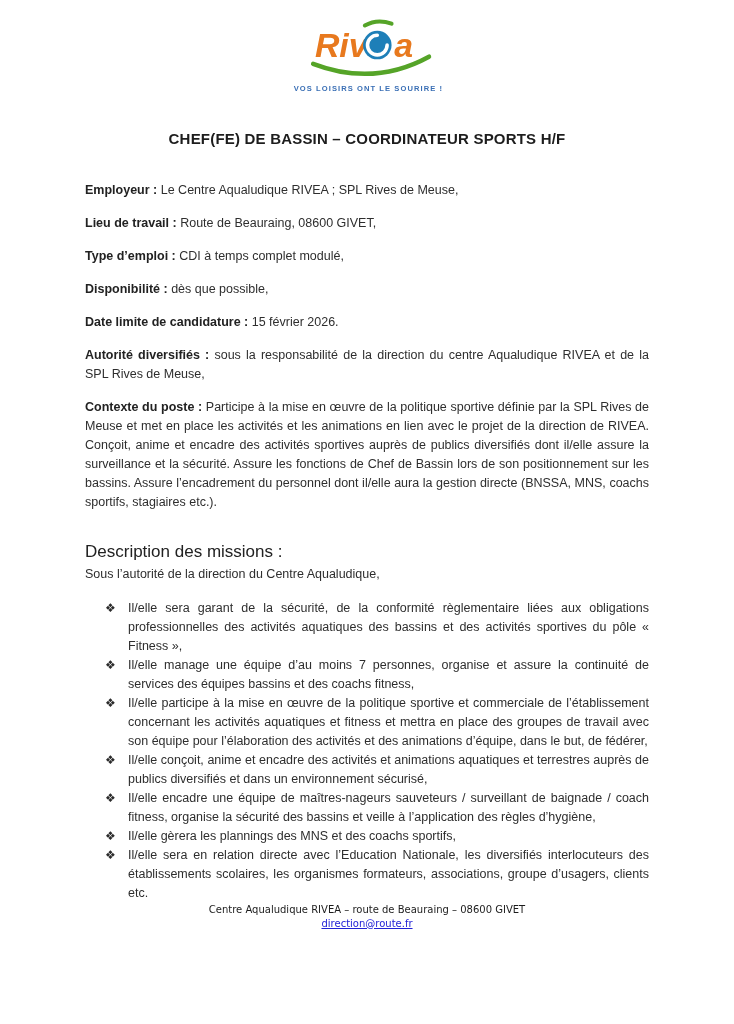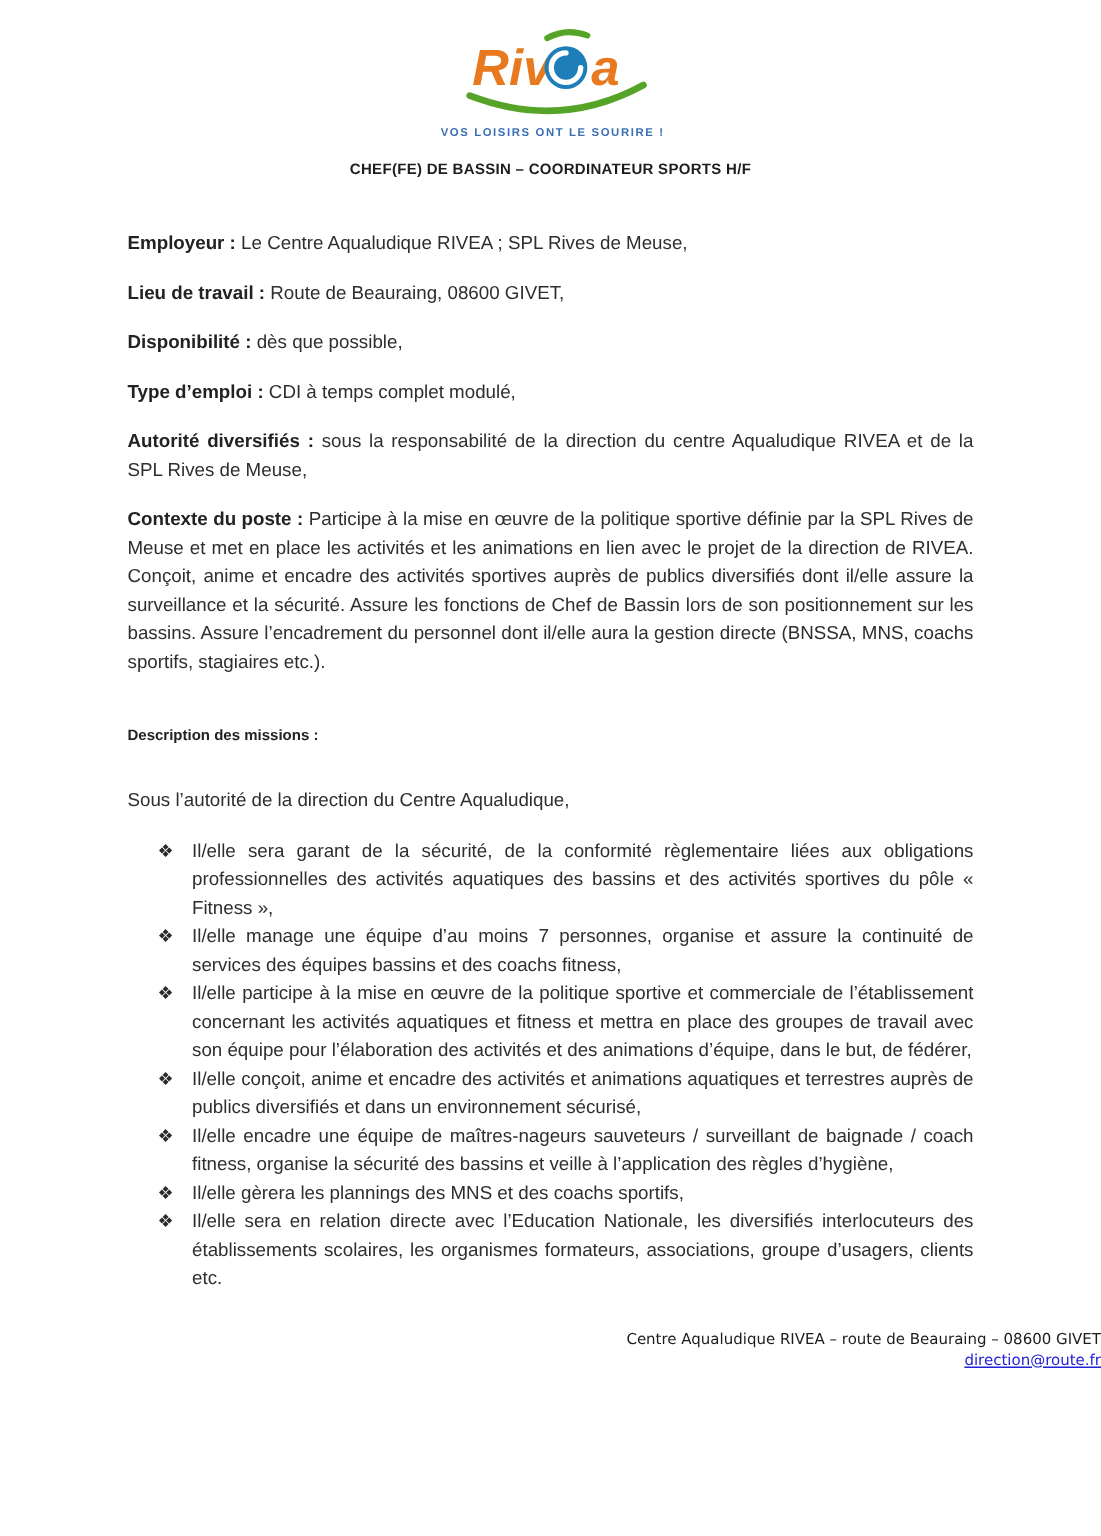--- a/index.html
+++ b/index.html
@@ -9,49 +9,49 @@
     width:734px; height:940px;
     margin:0 auto;
     background:#ffffff;
     font-family:"Liberation Sans", sans-serif;
     color:#2e2e2e;
     display:flex; flex-direction:column;
     overflow:hidden;
   }
   .logo-wrap { padding-top:12px; display:flex; justify-content:center; }
   .title {
-    margin-top:12px;
+    margin-top:34px;
     text-align:center;
-    font-size:10px; font-weight:700;
+    font-size:15px; font-weight:700;
     letter-spacing:.2px;
     color:#1d1d1d;
   }
   .content {
     margin-top:34px;
     padding:0 85px;
     font-size:12.5px; line-height:19px;
   }
   .field { margin-bottom:14px; text-align:justify; }
   .field strong { font-weight:700; color:#222;margin-top:32px; }
   .missions-heading {
-    margin-top:30px; margin-bottom:24px;
-    font-size:10px; font-weight:700; color:#222;
+    margin-top:30px; margin-bottom:4px;
+    font-size:17px; font-weight:400; color:#222;
   }
   .intro { margin-bottom:15px; }
   .missions-list { list-style:none; }
   .missions-list li { display:flex; padding-left:20px; }
   .bullet {
     width:23px; flex:0 0 23px;
     font-size:12px; line-height:19px; color:#2b2b2b;
   }
   .mtext { flex:1; text-align:justify; }
   .footer {
     margin-top:auto;
     padding-bottom:26px;
-    text-align:right;
+    text-align:center;
     font-family:"DejaVu Sans", sans-serif;
     font-size:10px; line-height:13.5px;
     color:#1c1c1c;
   }
   .footer a { color:#2121d6; text-decoration:underline; }
 </style>
 </head>
 <body>
 
 <div class="page">
@@ -76,26 +76,30 @@
 
     <p class="field">
       <strong>Employeur :</strong>
       <span>Le Centre Aqualudique RIVEA ; SPL Rives de Meuse,</span>
     </p>
     <p class="field">
       <strong>Lieu de travail :</strong>
       <span>Route de Beauraing, 08600 GIVET,</span>
     </p>
     <p class="field">
+      <strong>Type d’emploi :</strong>
+      <span>CDI à temps complet modulé,</span>
+    </p>
+    <p class="field">
       <strong>Disponibilité :</strong>
       <span>dès que possible,</span>
     </p>
     <p class="field">
-      <strong>Type d’emploi :</strong>
-      <span>CDI à temps complet modulé,</span>
+      <strong>Date limite de candidature :</strong>
+      <span>15 février 2026.</span>
     </p>
     <p class="field">
       <strong>Autorité diversifiés :</strong>
       <span>sous la responsabilité de la direction du centre Aqualudique RIVEA et de la SPL Rives de Meuse,</span>
     </p>
     <p class="field">
       <strong>Contexte du poste :</strong>
       <span>Participe à la mise en œuvre de la politique sportive définie par la SPL Rives de Meuse et met en place les activités et les animations en lien avec le projet de la direction de RIVEA. Conçoit, anime et encadre des activités sportives auprès de publics diversifiés dont il/elle assure la surveillance et la sécurité. Assure les fonctions de Chef de Bassin lors de son positionnement sur les bassins. Assure l’encadrement du personnel dont il/elle aura la gestion directe (BNSSA, MNS, coachs sportifs, stagiaires etc.).</span>
     </p>
 

